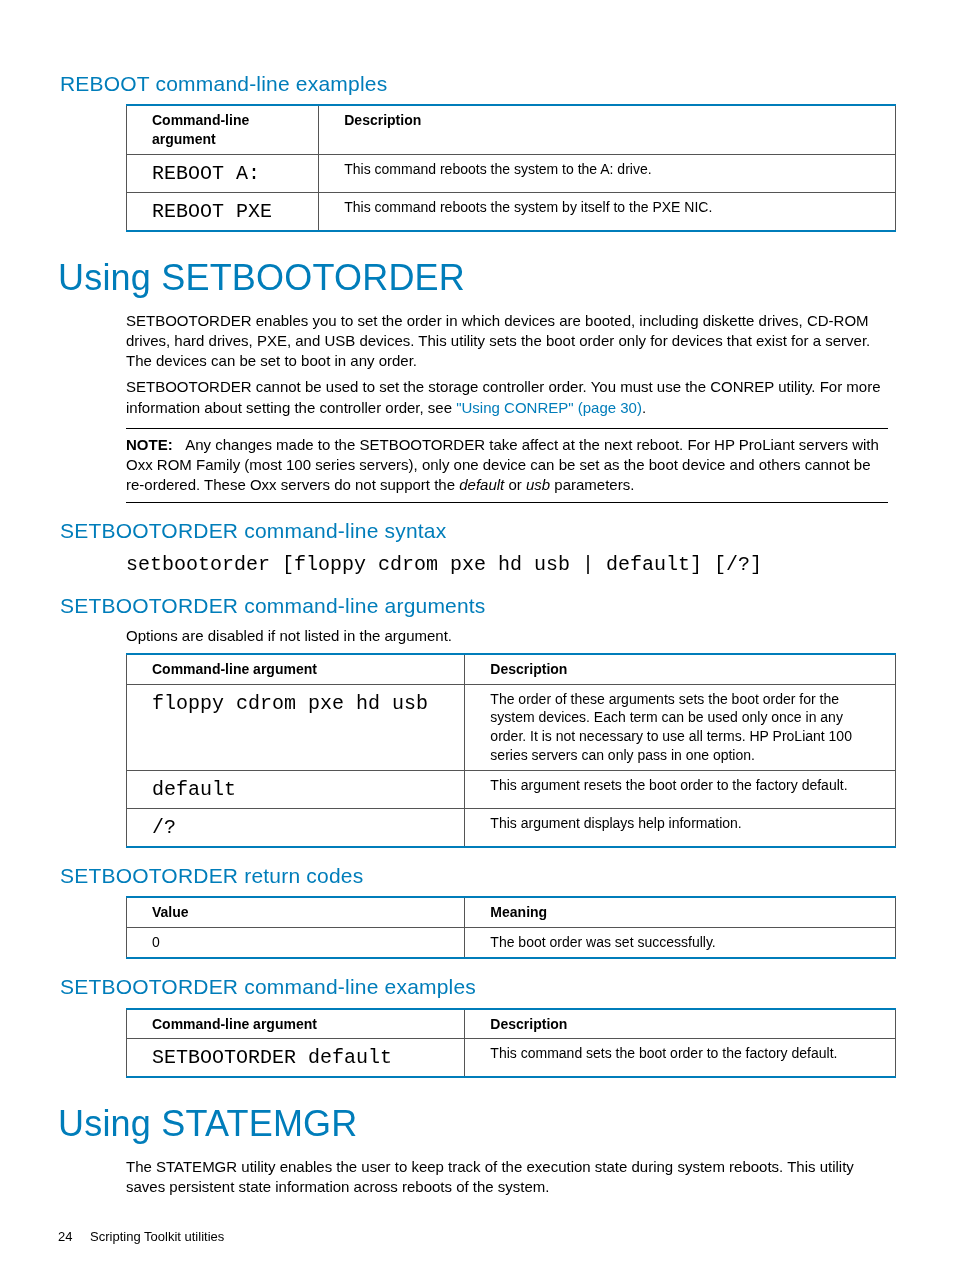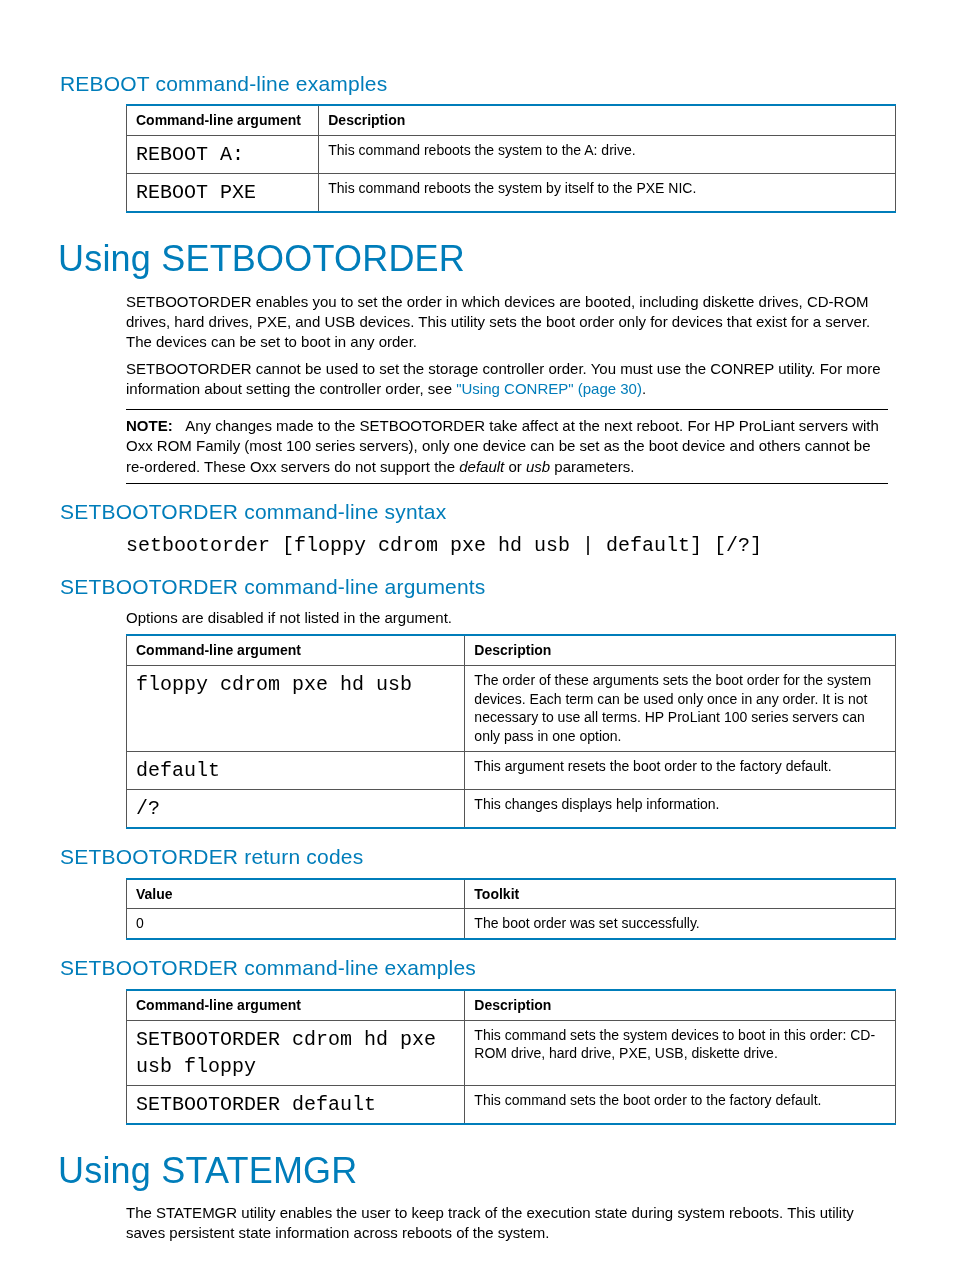--- a/index.html
+++ b/index.html
@@ -51,21 +51,21 @@
   }
   table {
     border-collapse: collapse;
     width: calc(100% - 68px);
     margin-left: 68px;
     margin-top: 6px;
     margin-bottom: 10px;
   }
   th, td {
     border: 1px solid #555;
-    padding: 5px 9px;
+    padding: 5px 25px;
     text-align: left;
     vertical-align: top;
     font-weight: 300;
     font-size: 14px;
   }
   th {
     font-weight: bold;
     border-top: 2px solid #007dba;
   }
   tr:last-child td {
@@ -131,49 +131,45 @@
   <tr>
     <td class="mono">floppy cdrom pxe hd usb</td>
     <td>The order of these arguments sets the boot order for the system devices. Each term can be used only once in any order. It is not necessary to use all terms. HP ProLiant 100 series servers can only pass in one option.</td>
   </tr>
   <tr>
     <td class="mono">default</td>
     <td>This argument resets the boot order to the factory default.</td>
   </tr>
   <tr>
     <td class="mono">/?</td>
-    <td>This changes displays help information.</td>
+    <td>This argument displays help information.</td>
   </tr>
 </tbody>
   </table>
 
 <div class="h2">SETBOOTORDER return codes</div>
 <table>
   <tbody>
       <tr>
     <th class="col-med">Value</th>
-    <th>Toolkit</th>
+    <th>Meaning</th>
   </tr>
   <tr>
     <td>0</td>
     <td>The boot order was set successfully.</td>
   </tr>
 </tbody>
   </table>
 
 <div class="h2">SETBOOTORDER command-line examples</div>
 <table>
   <tbody>
       <tr>
     <th class="col-med">Command-line argument</th>
     <th>Description</th>
-  </tr>
-  <tr>
-    <td class="mono">SETBOOTORDER cdrom hd pxe usb floppy</td>
-    <td>This command sets the system devices to boot in this order: CD-ROM drive, hard drive, PXE, USB, diskette drive.</td>
   </tr>
   <tr>
     <td class="mono">SETBOOTORDER default</td>
     <td>This command sets the boot order to the factory default.</td>
   </tr>
 </tbody>
   </table>
 
 <div class="h1">Using STATEMGR</div>
 <div class="body-block">

